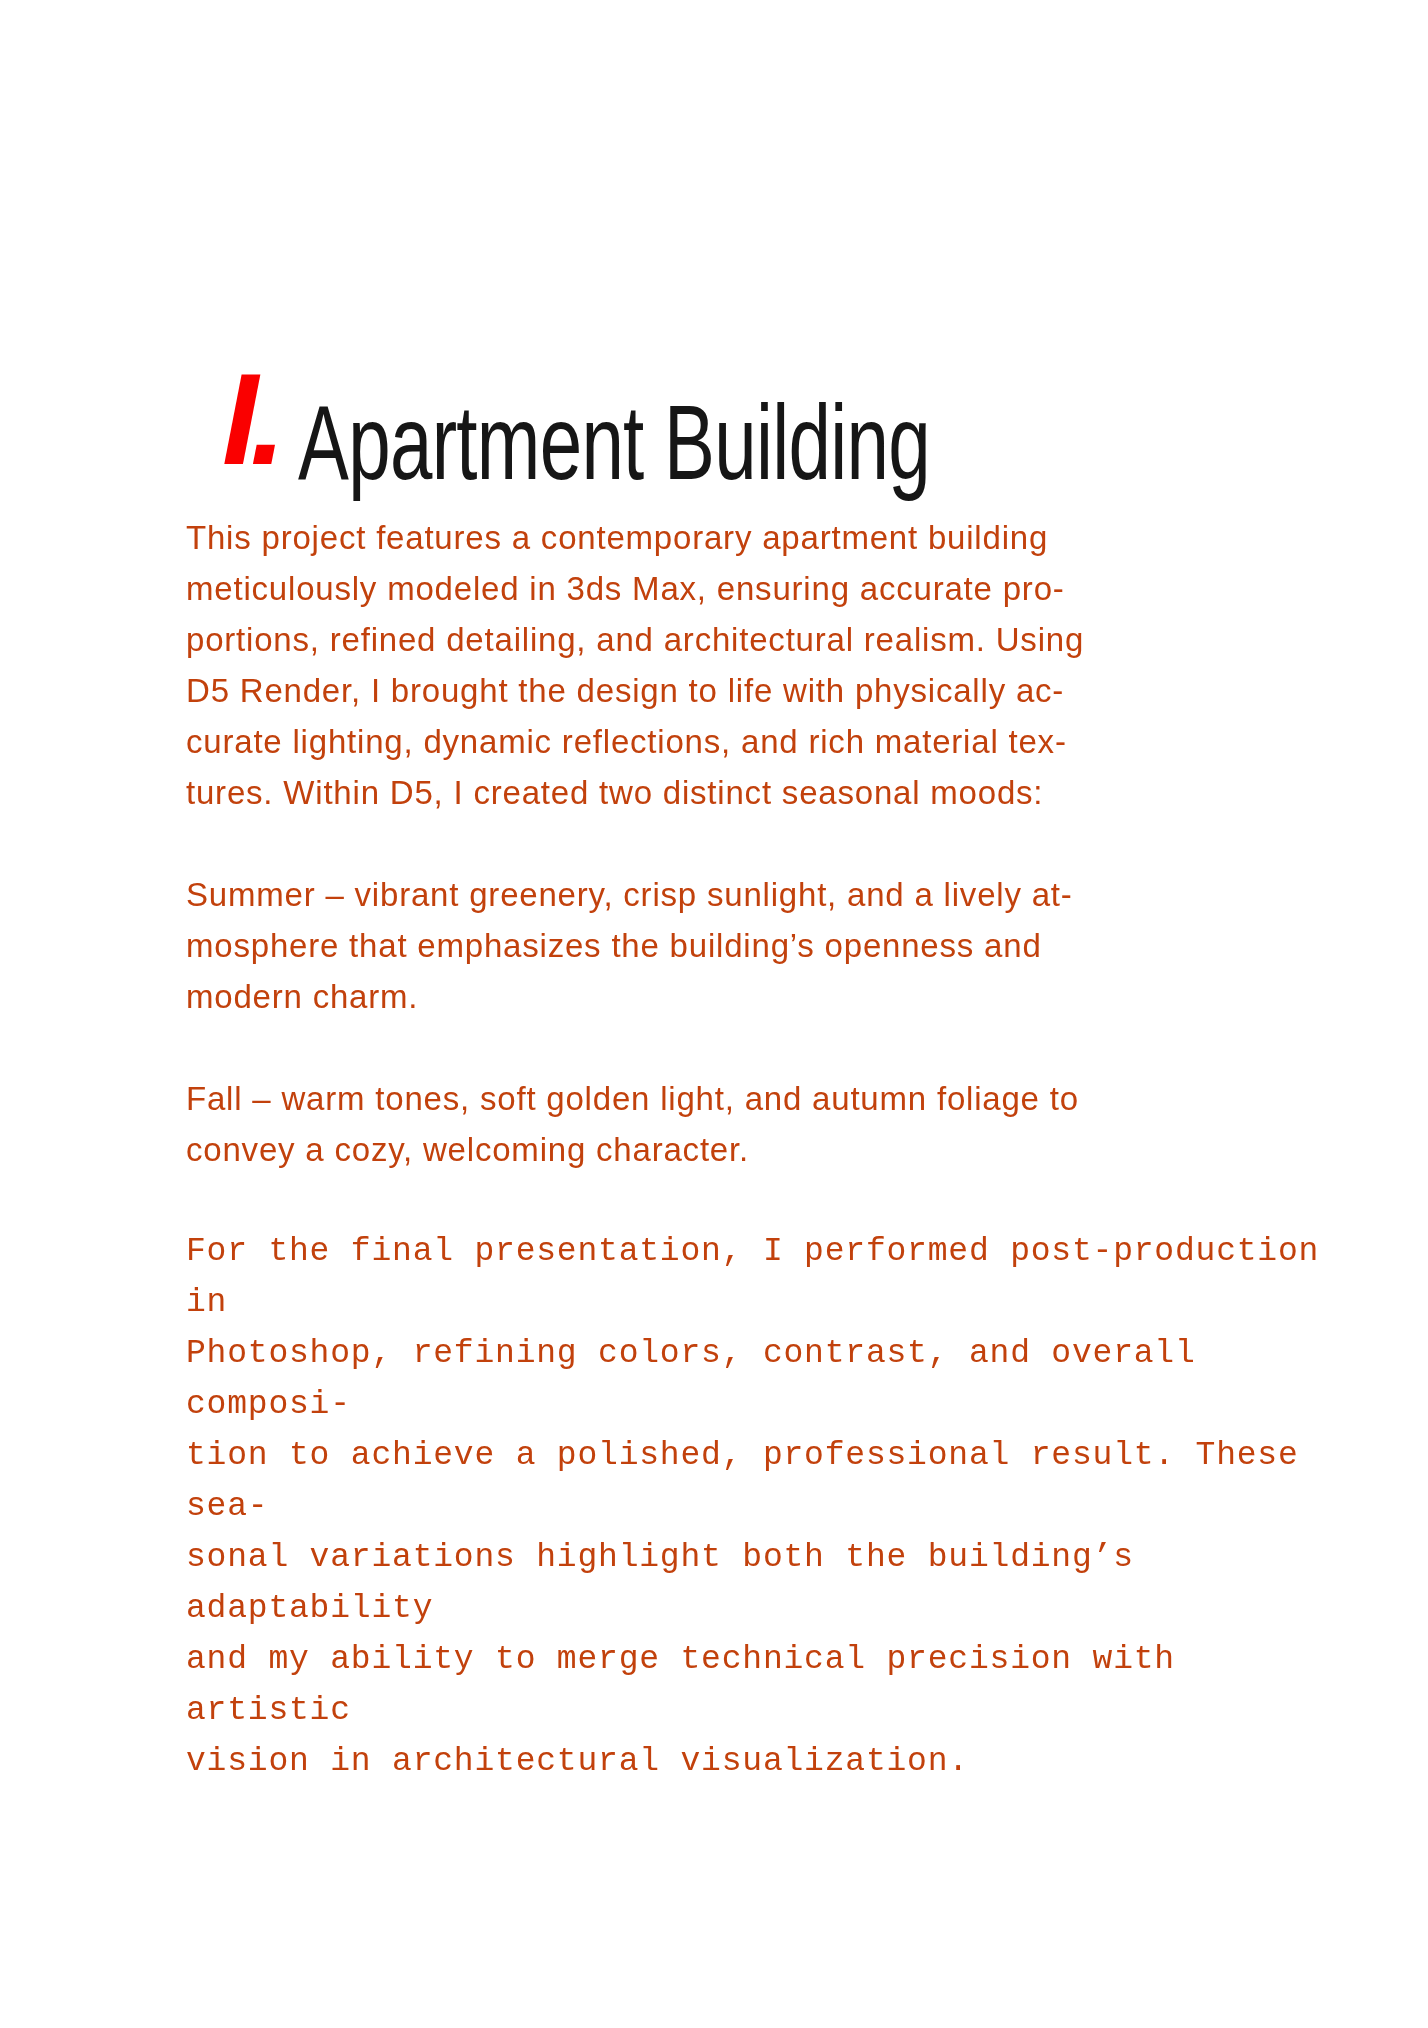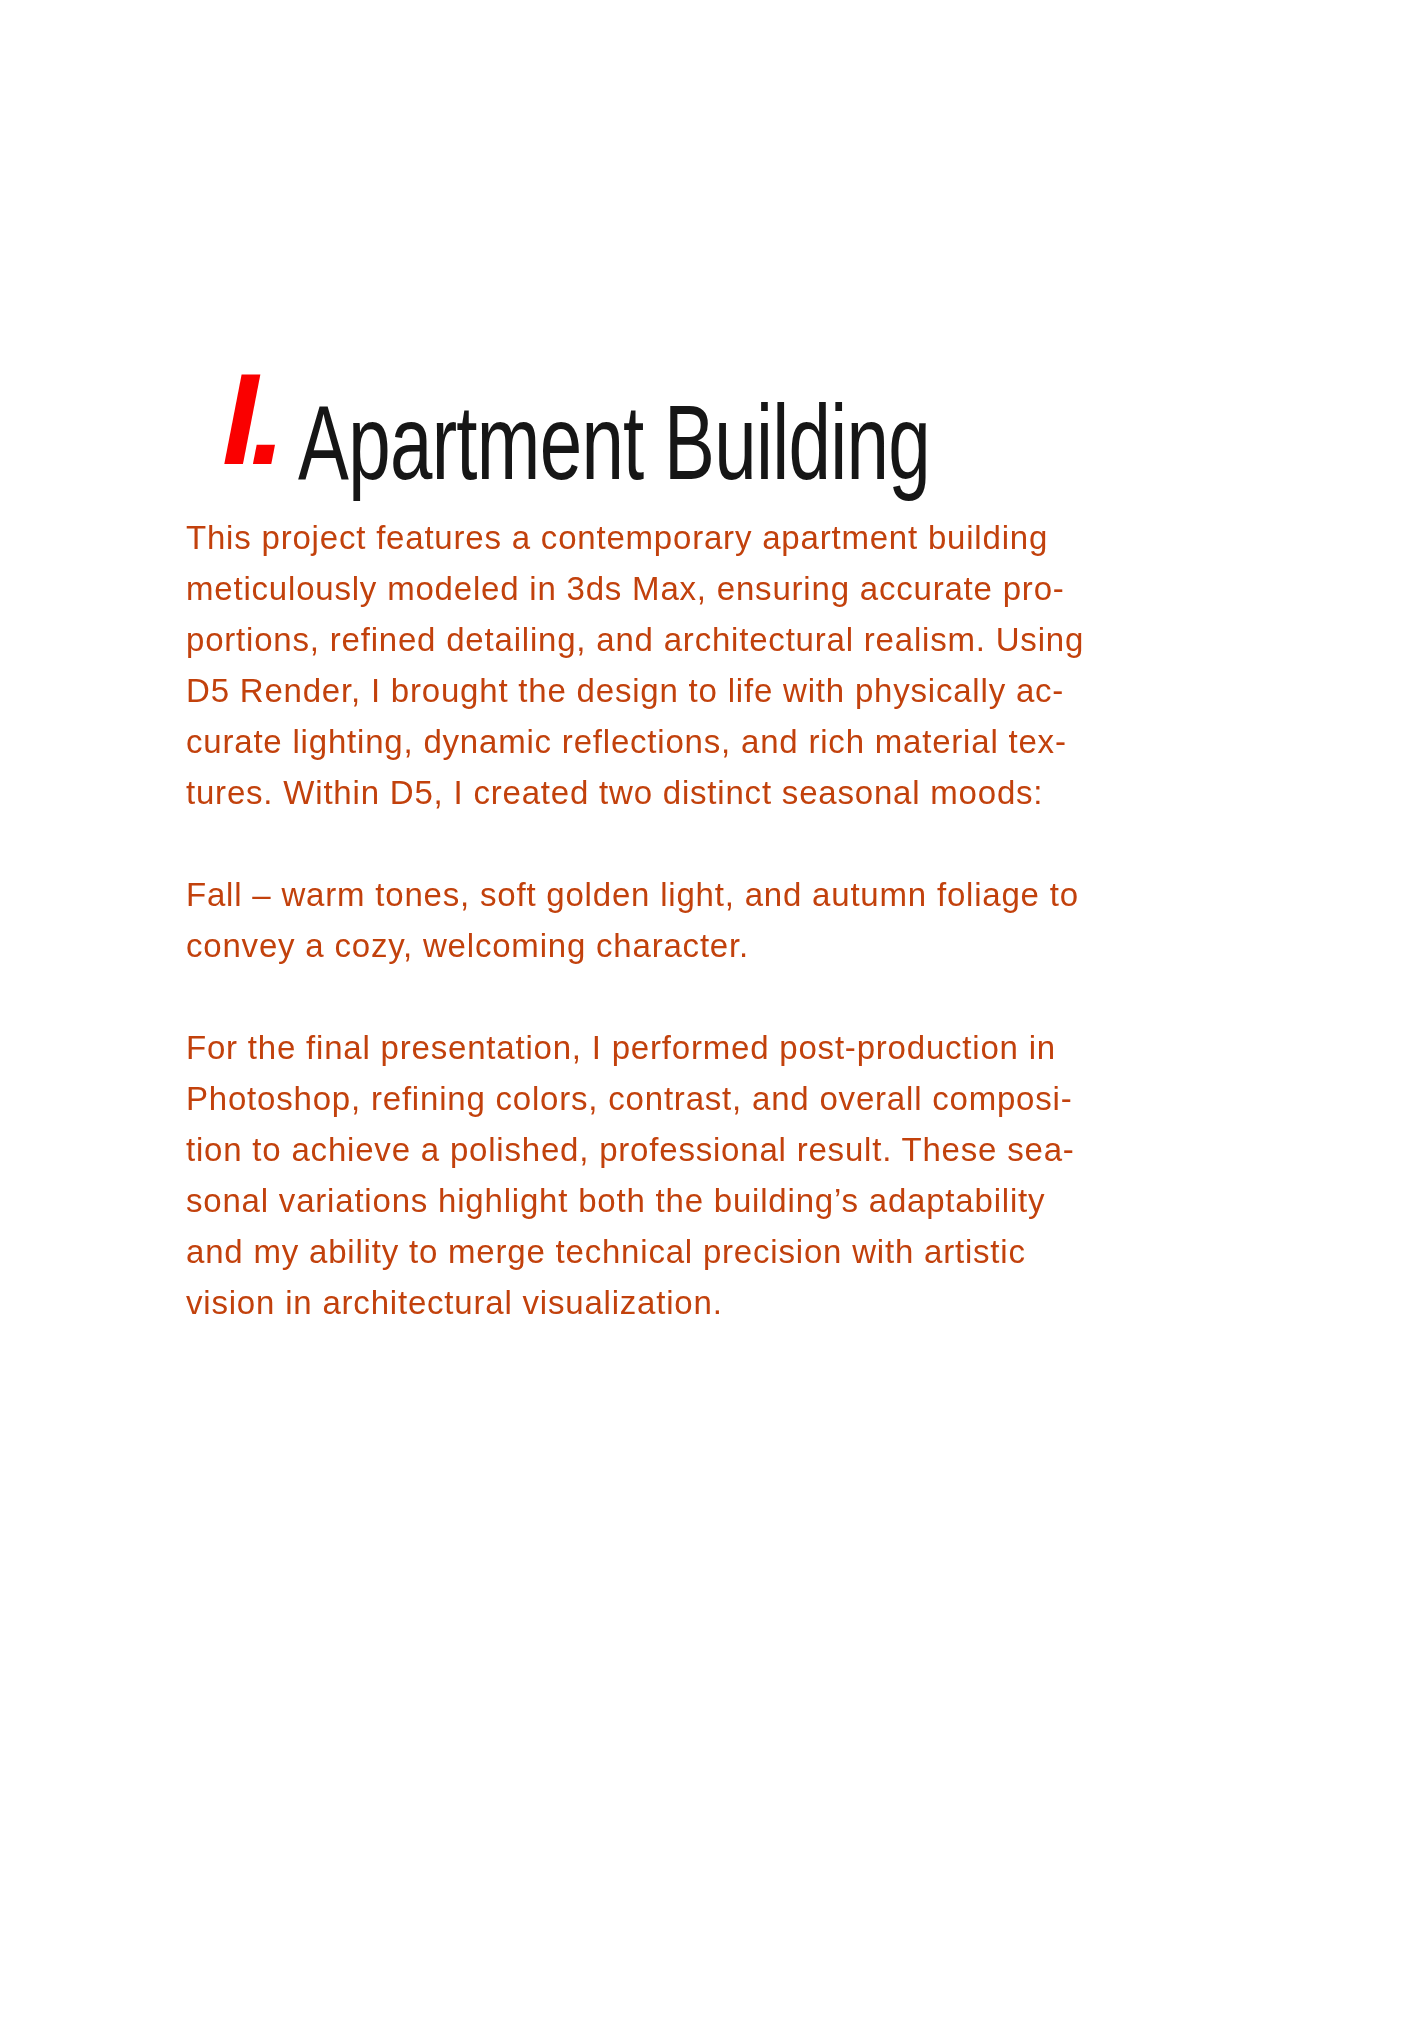--- a/index.html
+++ b/index.html
@@ -56,39 +56,43 @@
     line-height: 51px;
     letter-spacing: 0.8px;
     color: #c2410c;
   }
   .body-copy p {
     margin: 0 0 51px 0;
     white-space: pre-line; 
   }
   .body-copy p:last-child {
     margin-bottom: 12px;
+    font-family: Liberation Mono, monospace;
   }
 </style>
 </head>
 <body>
 
 <div class="page">
 
   <div class="title-row">
     <span class="title-numeral">I.</span>
       <span class="title-text">Apartment Building</span>
   </div>
 
   <div class="body-copy">
     <p>This project features a contemporary apartment building
 meticulously modeled in 3ds Max, ensuring accurate pro-
 portions, refined detailing, and architectural realism. Using
 D5 Render, I brought the design to life with physically ac-
 curate lighting, dynamic reflections, and rich material tex-
 tures. Within D5, I created two distinct seasonal moods:</p>
+    <p>Summer – vibrant greenery, crisp sunlight, and a lively at-
+mosphere that emphasizes the building’s openness and
+modern charm.</p>
     <p>Fall – warm tones, soft golden light, and autumn foliage to
 convey a cozy, welcoming character.</p>
     <p>For the final presentation, I performed post-production in
 Photoshop, refining colors, contrast, and overall composi-
 tion to achieve a polished, professional result. These sea-
 sonal variations highlight both the building’s adaptability
 and my ability to merge technical precision with artistic
 vision in architectural visualization.</p>
   </div>
 

